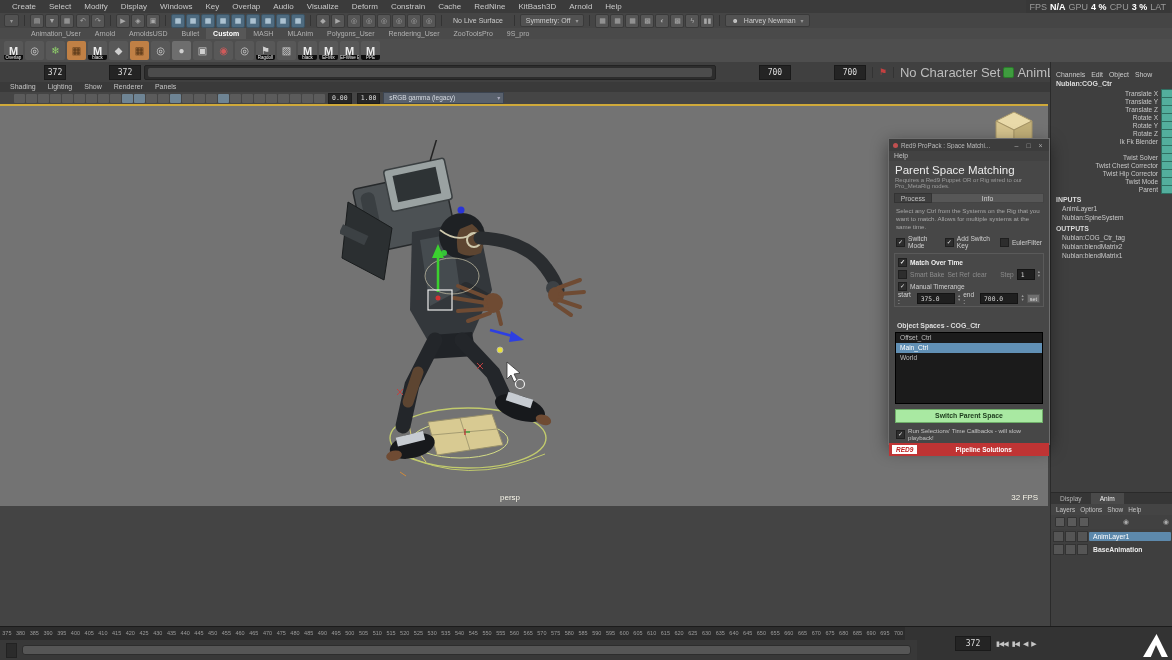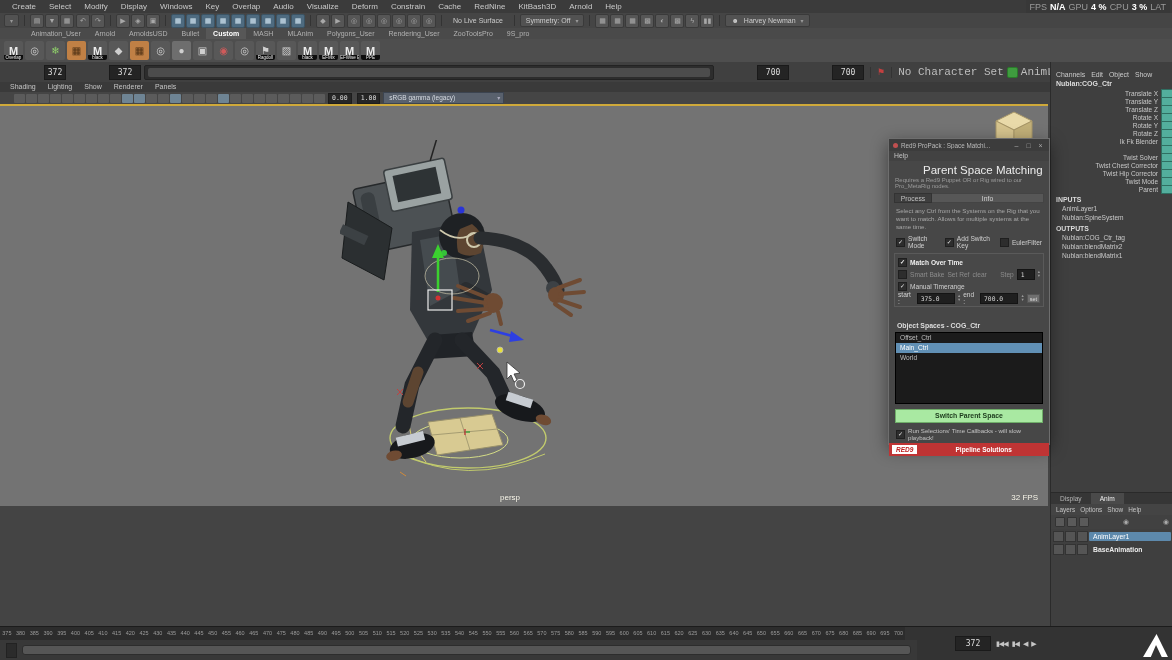--- a/index.html
+++ b/index.html
@@ -28,21 +28,21 @@
   .tile .lbl{position:absolute;bottom:0;left:0;right:0;background:#0d0d0d;color:#eee;font-size:4.5px;line-height:5px;text-align:center;white-space:nowrap;overflow:hidden;}
   .tile.orange{background:#c08045;color:#4d3014;}
   .tile.mtile .g{font-weight:bold;color:#ececec;font-size:11px;}
   .tile.grn{color:#8fd06a}.tile.red{color:#d05a5a}.tile.grey{background:#6e6e6e}
   
   .rangebar{position:absolute;top:62px;left:0;right:0;height:20px;background:#404040;display:flex;align-items:center;gap:3px;padding:0 4px;}
   .field{background:#242424;border:1px solid #1a1a1a;color:#ddd;font-size:8px;height:13px;display:flex;align-items:center;justify-content:center;font-family:"DejaVu Sans Mono",monospace;flex:none;margin-left:40px;}
   .f20{width:20px}.f34{width:34px}.f30{width:30px}
   .rslider{flex:1;height:13px;background:#2d2d2d;border:1px solid #232323;border-radius:2px;position:relative;}
   .rslider .inner{position:absolute;left:3px;right:3px;top:2px;bottom:2px;background:#4c4c4c;border-radius:2px;}
-  .rtext{font-size:11px;color:#bdbdbd;white-space:nowrap;font-family:Liberation Mono, monospace;}
+  .rtext{font-size:13px;color:#bdbdbd;white-space:nowrap;}
   .flagi{color:#c34040;font-size:9px;}
   .chip{width:9px;height:9px;background:#3f9c3f;border:1px solid #2a7a2a;border-radius:2px;flex:none;}
   .miniic{font-size:8px;color:#b5b5b5;}
   .redc{color:#cc4a3a;}
   
   .vpmenus{position:absolute;top:82px;left:0;width:1050px;height:10px;background:#3a3a3a;display:flex;padding-left:4px;}
   .vpmi{font-size:7px;color:#c5c5c5;padding:0 6px;line-height:10px;}
   .vptools{position:absolute;top:92px;left:0;width:1050px;height:12px;background:#454545;display:flex;align-items:center;gap:1px;padding-left:14px;}
   .vt{width:11px;height:9px;background:#5b5b5b;border-radius:1px;flex:none;}
   .vt.on{background:#6e8494;}
@@ -55,21 +55,21 @@
   .charsvg{position:absolute;left:340px;top:36px;}
   .cubesvg{position:absolute;left:990px;top:4px;}
   
   .dialog{position:absolute;left:888px;top:138px;width:160px;height:305px;background:#474747;border:1px solid #6e6e6e;
           box-shadow:0 5px 16px rgba(0,0,0,.45);z-index:6;display:flex;flex-direction:column;}
   .dtitle{height:12px;background:#3c3c3c;display:flex;align-items:center;gap:3px;padding:0 4px;flex:none;}
   .ddot{width:5px;height:5px;border-radius:50%;background:#c05050;flex:none;}
   .dtext{font-size:6.3px;color:#bbb;flex:1;white-space:nowrap;overflow:hidden;}
   .dctl{font-size:7px;color:#aaa;width:9px;text-align:center;flex:none;}
   .dmenu{height:10px;background:#424242;font-size:6.8px;color:#c5c5c5;padding:0 5px;line-height:10px;flex:none;}
-  .dheading{font-size:11.5px;color:#ebebeb;padding:3px 6px 0;flex:none;margin-left:28px;}
+  .dheading{font-size:11.5px;color:#ebebeb;padding:3px 6px 0;flex:none;}
   .dsub{font-size:6px;color:#9a9a9a;padding:1px 6px 2px;flex:none;}
   .dtabs{display:flex;margin:2px 5px;height:10px;flex:none;}
   .dtab1{width:36px;background:#3e3e3e;border:1px solid #333;font-size:6.8px;color:#c0c0c0;text-align:center;line-height:9px;}
   .dtab2{flex:1;background:#575757;border:1px solid #444;border-left:none;font-size:6.8px;color:#d5d5d5;text-align:center;line-height:9px;}
   .ddesc{font-size:6.2px;color:#a8a8a8;padding:2px 7px;line-height:8px;flex:none;}
   .dcheckrow{display:flex;align-items:center;gap:3px;padding:2px 7px;font-size:6.6px;color:#d0d0d0;flex:none;}
   .cb{width:7px;height:7px;background:#2d2d2d;border:1px solid #1f1f1f;color:#e8e8e8;font-size:6px;line-height:7px;text-align:center;flex:none;}
   .cb.on::before{content:"✓";}
   .dgroup{margin:2px 5px;border:1px solid #5a5a5a;background:#484848;padding:2px 3px;flex:none;}
   .grow{display:flex;align-items:center;gap:3px;font-size:6.6px;color:#d0d0d0;height:12px;}

